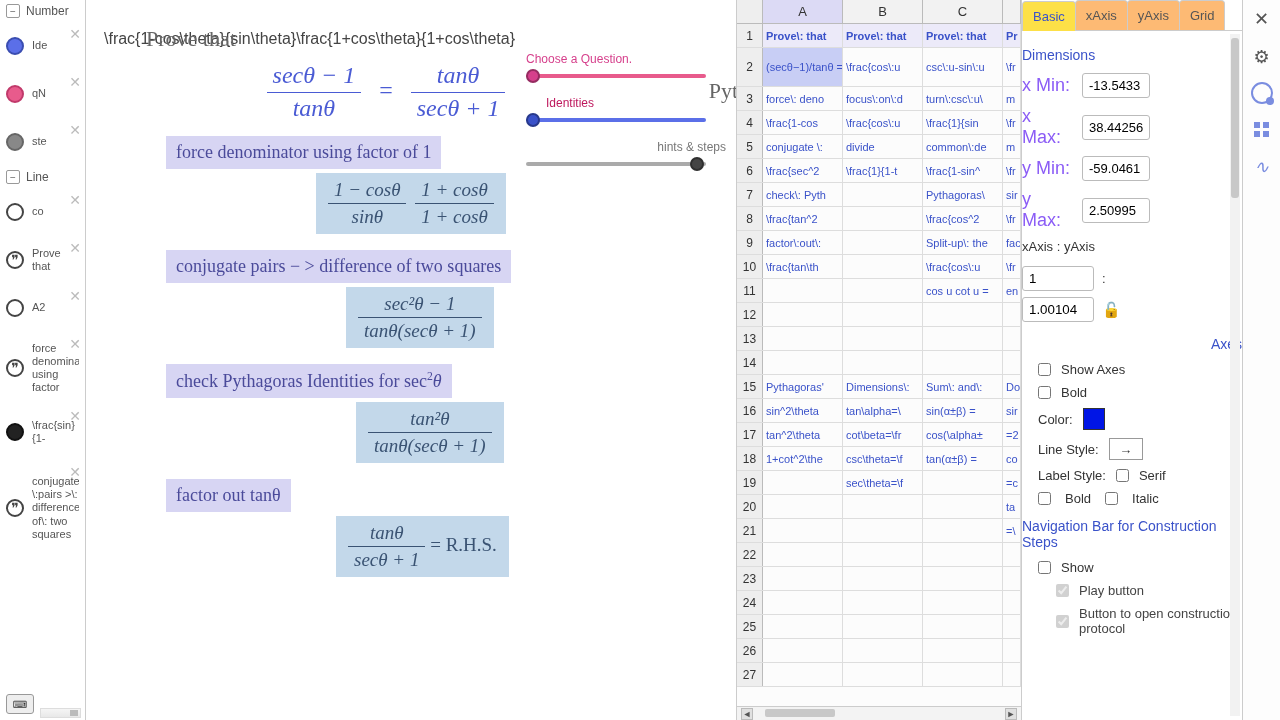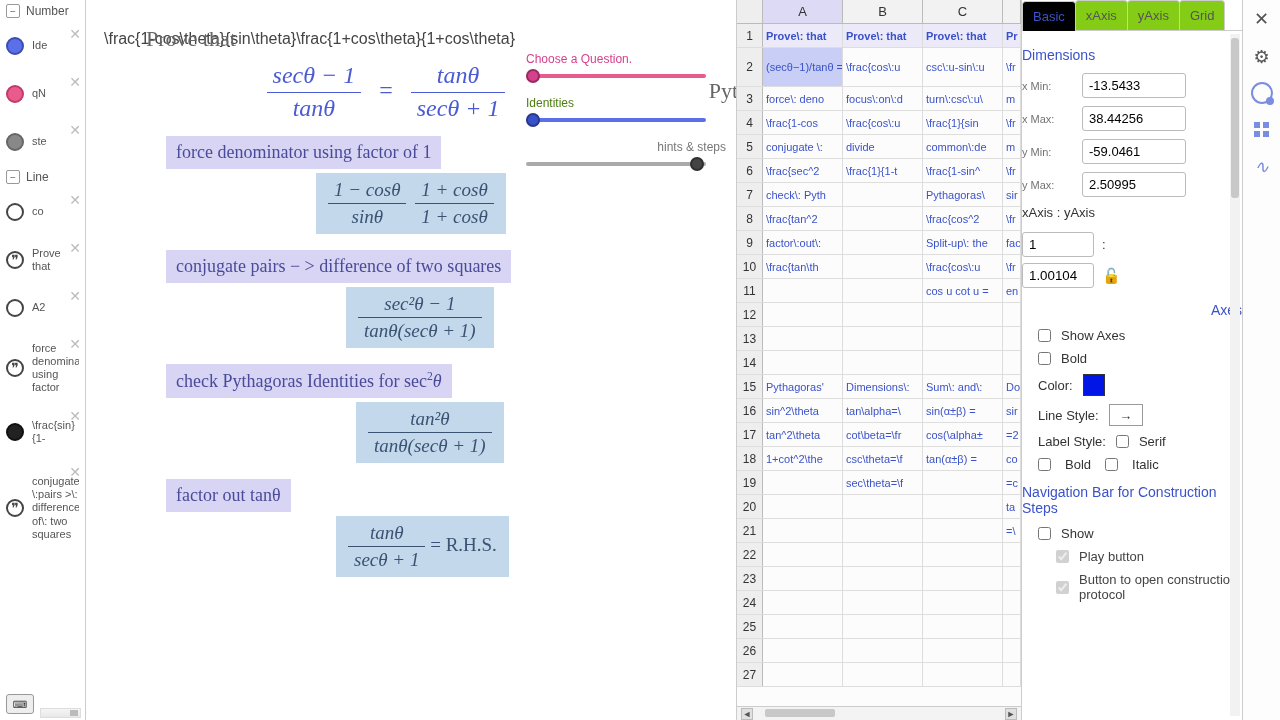--- a/index.html
+++ b/index.html
@@ -40,21 +40,21 @@
   .step-row.indent1 { padding-left:150px; }
   .step-row.indent2 { padding-left:180px; }
   .step-row.indent3 { padding-left:190px; }
   .step-row.indent4 { padding-left:170px; }
   .sup{font-size:0.65em;vertical-align:super;}
 
   .sliders { position:absolute; top:52px; left:440px; width:200px; font-size:12px;}
   .slider-group { margin-bottom:18px; }
   .slider-caption { font-size:12px; margin-bottom:8px;}
   .slider-caption.pink { color:#d6408c;}
-  .slider-caption.blue { color:#4d7c0f;}
+  .slider-caption.blue { color:#be185d;margin-left:20px;}
   .slider-caption.gray { color:#777;}
   .slider-track { height:4px; border-radius:2px; position:relative; width:180px;}
   .slider-track.pink { background:#e85b8c;}
   .slider-track.blue { background:#5b6fe8;}
   .slider-track.gray { background:#aaa;}
   .slider-thumb { position:absolute; top:-5px; width:14px; height:14px; border-radius:50%; border:2px solid rgba(0,0,0,0.3);}
   .slider-thumb.pink { background:#d6408c; left:0px;}
   .slider-thumb.blue { background:#3a52c9; left:0px;}
   .slider-thumb.gray { background:#444; left:164px;}
 
@@ -75,27 +75,27 @@
   .srow .cell.sel-frame { background:#c8cef5; }
   .srow.headerrow .cell { color:#3a52c9; background:#eceaf9; font-size:11px;}
   .spread-hscroll { height:14px; border-top:1px solid #ccc; background:#f3f3f3; position:relative;}
   .spread-hscroll .thumb { position:absolute; left:28px; top:2px; height:8px; width:70px; background:#c8c8c8; border-radius:2px;}
   .spread-hscroll .arrow { position:absolute; top:1px; width:12px; height:12px; background:#e0e0e0; border:1px solid #bbb; font-size:9px; text-align:center; line-height:10px; color:#555;}
   .spread-hscroll .arrow.left{left:4px;} .spread-hscroll .arrow.right{right:4px;}
 
   
   .settings-panel { width:221px; border-left:1px solid #ccc; background:#fff; display:flex; flex-direction:column; position:relative;}
   .tabs { display:flex; border-bottom:1px solid #ccc; }
-  .tab { padding:7px 10px; font-size:13px; color:#555; border:1px solid #ccc; border-bottom:none; margin-right:-1px; background:#84cc16; border-radius:4px 4px 0 0;}
-  .tab.active { background:#000000; color:#3a52c9; position:relative; top:1px;}
+  .tab { padding:7px 10px; font-size:13px; color:#555; border:1px solid #ccc; border-bottom:none; margin-right:-1px; background:#fdba74; border-radius:4px 4px 0 0;}
+  .tab.active { background:#fde047; color:#3a52c9; position:relative; top:1px;}
   .settings-body { padding:10px 0; overflow:auto; flex:1;}
   .sec-title { color:#3a52c9; font-size:14px; margin:6px 0 10px 0;}
   .field-row { display:flex; align-items:center; margin:8px 0; gap:8px;}
-  .field-row label { width:52px; font-size:11px; color:#737373;}
-  .field-row input[type=text] { width:104px; padding:4px 6px; border:1px solid #bbb; border-radius:3px; font-size:13px;}
+  .field-row label { width:52px; font-size:18px; color:#8b5cf6;}
+  .field-row input[type=text] { width:68px; padding:4px 6px; border:1px solid #bbb; border-radius:3px; font-size:13px;}
   .ratio-label { font-size:13px; color:#333; margin:8px 0 12px 0;}
   .ratio-row { display:flex; align-items:center; gap:8px;}
   .ratio-row input { width:72px; padding:4px 6px; border:1px solid #bbb; border-radius:3px;}
   .lock-icon { font-size:15px; color:#777;}
   .chk-row { display:flex; align-items:center; gap:10px; margin:8px 0 8px 16px; font-size:13px; color:#333;}
   .chk-row.sub { margin-left:34px; font-size:13px; color:#444;}
   .swatch { width:22px; height:22px; background:#0015e6; border:1px solid #333;}
   .line-style-box { width:34px; height:22px; border:1px solid #999; display:flex; align-items:center; justify-content:center;}
   .inline { display:flex; align-items:center; gap:10px; margin:8px 0 8px 16px; font-size:13px;}
   .inline2 { display:flex; align-items:center; gap:14px; margin:6px 0 6px 16px; font-size:13px;}

